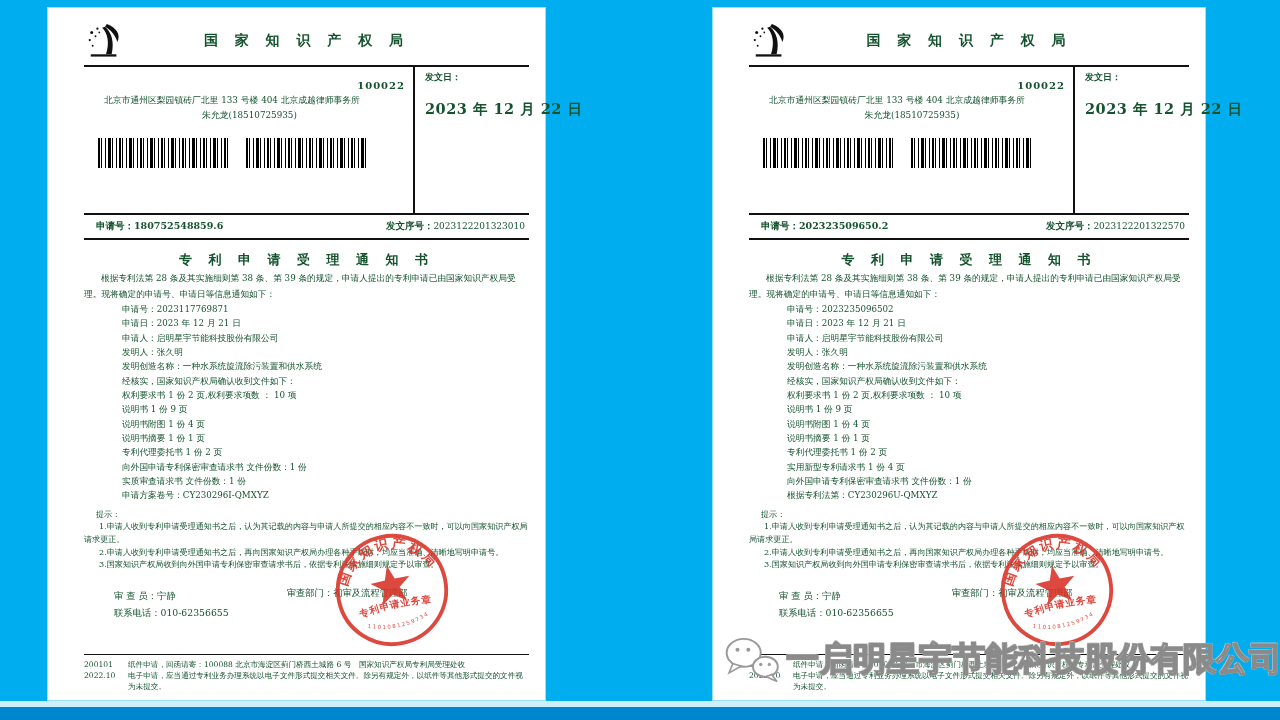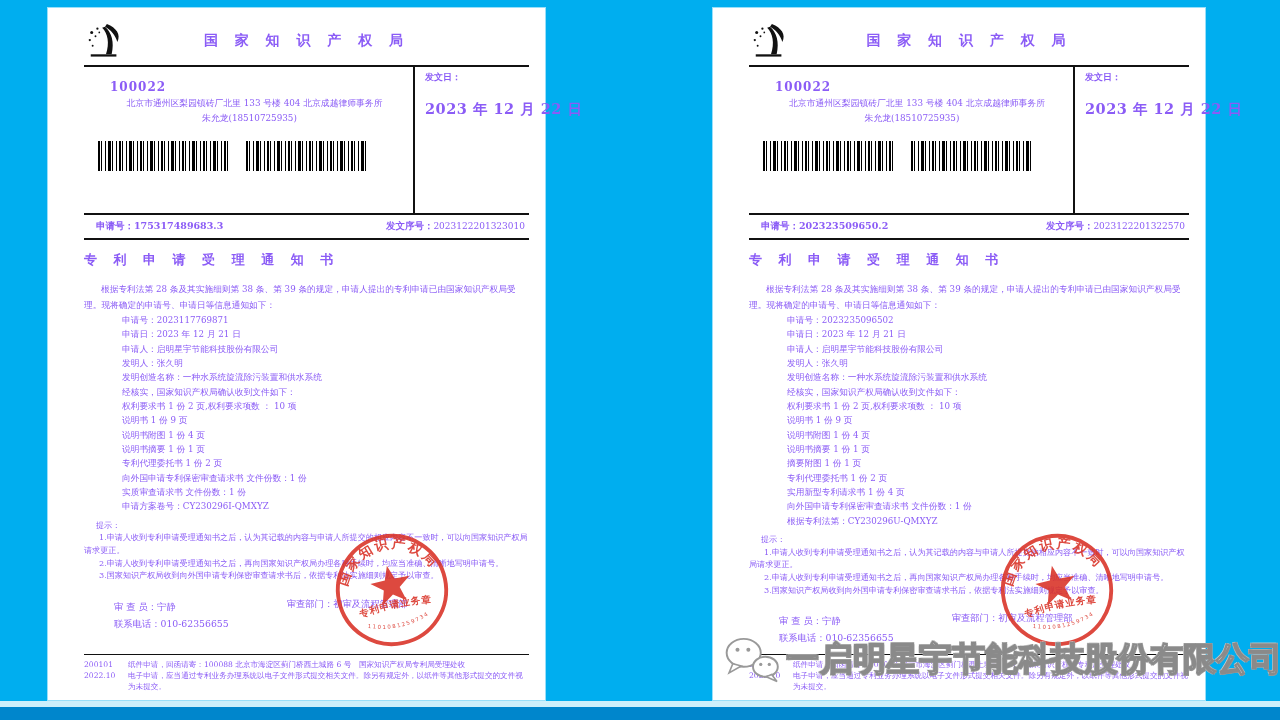--- a/index.html
+++ b/index.html
@@ -2,48 +2,48 @@
 <html><head>
 <meta charset="utf-8">
 <style>
   html,body{margin:0;padding:0;width:1280px;height:720px;overflow:hidden;
     background:#00AEEF;font-family:"DejaVu Serif", serif;}
   #stage{position:relative;width:1280px;height:720px;background:var(--bg,#00AEEF);}
   .strip-light{position:absolute;left:0;right:0;bottom:13px;height:6px;background:var(--strip-light,#CDEFFB);}
   .strip-dark{position:absolute;left:0;right:0;bottom:0;height:13px;background:var(--strip-dark,#0086CC);}
 
   .doc{position:absolute;top:8px;height:692px;background:#fff;box-sizing:border-box;
-       padding:14px 16px 0 36px;color:#8b5cf6;box-shadow:0 0 0 1px rgba(255,255,255,.6);}
+       padding:14px 16px 0 36px;color:#14532d;box-shadow:0 0 0 1px rgba(255,255,255,.6);}
   .doc-left{left:48px;width:497px;}
   .doc-right{left:713px;width:492px;}
 
   .doc-header{display:flex;align-items:center;border-bottom:2px solid #111;padding-bottom:5px;}
   .logo{width:42px;height:38px;flex:0 0 auto;}
   .office-name{flex:1;text-align:center;font-weight:bold;font-size:14px;letter-spacing:6px;white-space:nowrap;}
   .header-spacer{width:42px;flex:0 0 auto;}
 
   .info-section{display:flex;border-bottom:2px solid #111;min-height:146px;}
   .info-left{flex:1;padding:6px 8px 8px 10px;}
-  .postal{font-weight:bold;font-size:12px;margin:7px 0 4px 16px;letter-spacing:1px;}
-  .addr{font-size:8.8px;margin:2px 0 0 10px;text-align:center;}
+  .postal{font-weight:bold;font-size:10px;margin:7px 0 4px 16px;letter-spacing:1px;text-align:right;}
+  .addr{font-size:8.8px;margin:2px 0 0 10px;}
   .contact{font-size:8.8px;text-align:center;margin-top:3px;}
   .barcodes{display:flex;gap:18px;margin:16px 0 0 4px;}
   .barcode{height:30px;background:repeating-linear-gradient(90deg,
       #000 0 2px,#fff 2px 3px,#000 3px 4px,#fff 4px 7px,#000 7px 8px,#fff 8px 10px,
       #000 10px 13px,#fff 13px 14px,#000 14px 15px,#fff 15px 18px,#000 18px 19px,#fff 19px 21px);}
   .bc1{width:130px;} .bc2{width:122px;}
   .info-right{width:104px;border-left:2px solid #111;padding:4px 0 0 10px;box-sizing:content-box;}
   .dispatch-label{font-size:9px;font-weight:bold;}
   .dispatch-date{font-size:14.5px;font-weight:bold;margin-top:16px;letter-spacing:.5px;white-space:nowrap;}
 
   .meta-row{display:flex;justify-content:space-between;border-bottom:2px solid #111;
             padding:5px 4px 5px 12px;font-size:9.5px;white-space:nowrap;}
   .meta-label{font-weight:bold;} .meta-value-b{font-weight:bold;} .meta-value-n{font-weight:normal;font-size:9px;}
 
-  .doc-title{font-weight:bold;font-size:13px;letter-spacing:6px;margin:11px 0 12px;white-space:nowrap;}
+  .doc-title{text-align:center;font-weight:bold;font-size:13px;letter-spacing:6px;margin:11px 0 1px;white-space:nowrap;}
   .intro{font-size:8.7px;line-height:16px;margin:0 0 0 0;text-indent:17px;}
   .details{margin:0 0 0 38px;font-size:8.7px;line-height:14.35px;}
   .details div{white-space:nowrap;}
 
   .notes{margin-top:5px;font-size:8.1px;line-height:12.6px;}
   .notes-label{margin-left:12px;}
   .notes p{margin:0;text-indent:15px;}
 
   .examiner{display:flex;margin-top:16px;font-size:9.3px;position:relative;z-index:1;}
   .exam-left{margin-left:30px;line-height:17px;white-space:nowrap;}
@@ -99,21 +99,21 @@
         </div>
       </div>
       <div class="info-right">
         <div class="dispatch-label">发文日：</div>
         <div class="dispatch-date">2023 年 12 月 22 日</div>
       </div>
     </div>
 
     <div class="meta-row">
       <span>
-        <span class="meta-label">申请号：</span><span class="meta-value-b">175317489683.3</span>
+        <span class="meta-label">申请号：</span><span class="meta-value-b">180752548859.6</span>
       </span>
       <span>
         <span class="meta-label">发文序号：</span><span class="meta-value-n">2023122201323010</span>
       </span>
     </div>
 
     <div class="doc-title">专 利 申 请 受 理 通 知 书</div>
     <p class="intro">根据专利法第 28 条及其实施细则第 38 条、第 39 条的规定，申请人提出的专利申请已由国家知识产权局受理。现将确定的申请号、申请日等信息通知如下：</p>
 
     <div class="details">
@@ -237,21 +237,20 @@
     <div>申请号：2023235096502</div>
         <div>申请日：2023 年 12 月 21 日</div>
         <div>申请人：启明星宇节能科技股份有限公司</div>
         <div>发明人：张久明</div>
         <div>发明创造名称：一种水系统旋流除污装置和供水系统</div>
         <div>经核实，国家知识产权局确认收到文件如下：</div>
         <div>权利要求书 1 份 2 页,权利要求项数 ： 10 项</div>
         <div>说明书 1 份 9 页</div>
         <div>说明书附图 1 份 4 页</div>
         <div>说明书摘要 1 份 1 页</div>
-        <div>摘要附图 1 份 1 页</div>
         <div>专利代理委托书 1 份 2 页</div>
         <div>实用新型专利请求书 1 份 4 页</div>
         <div>向外国申请专利保密审查请求书 文件份数：1 份</div>
         <div>根据专利法第：CY230296U-QMXYZ</div>
       </div>
 
     <div class="notes">
       <div class="notes-label">提示：</div>
       <div>
 

